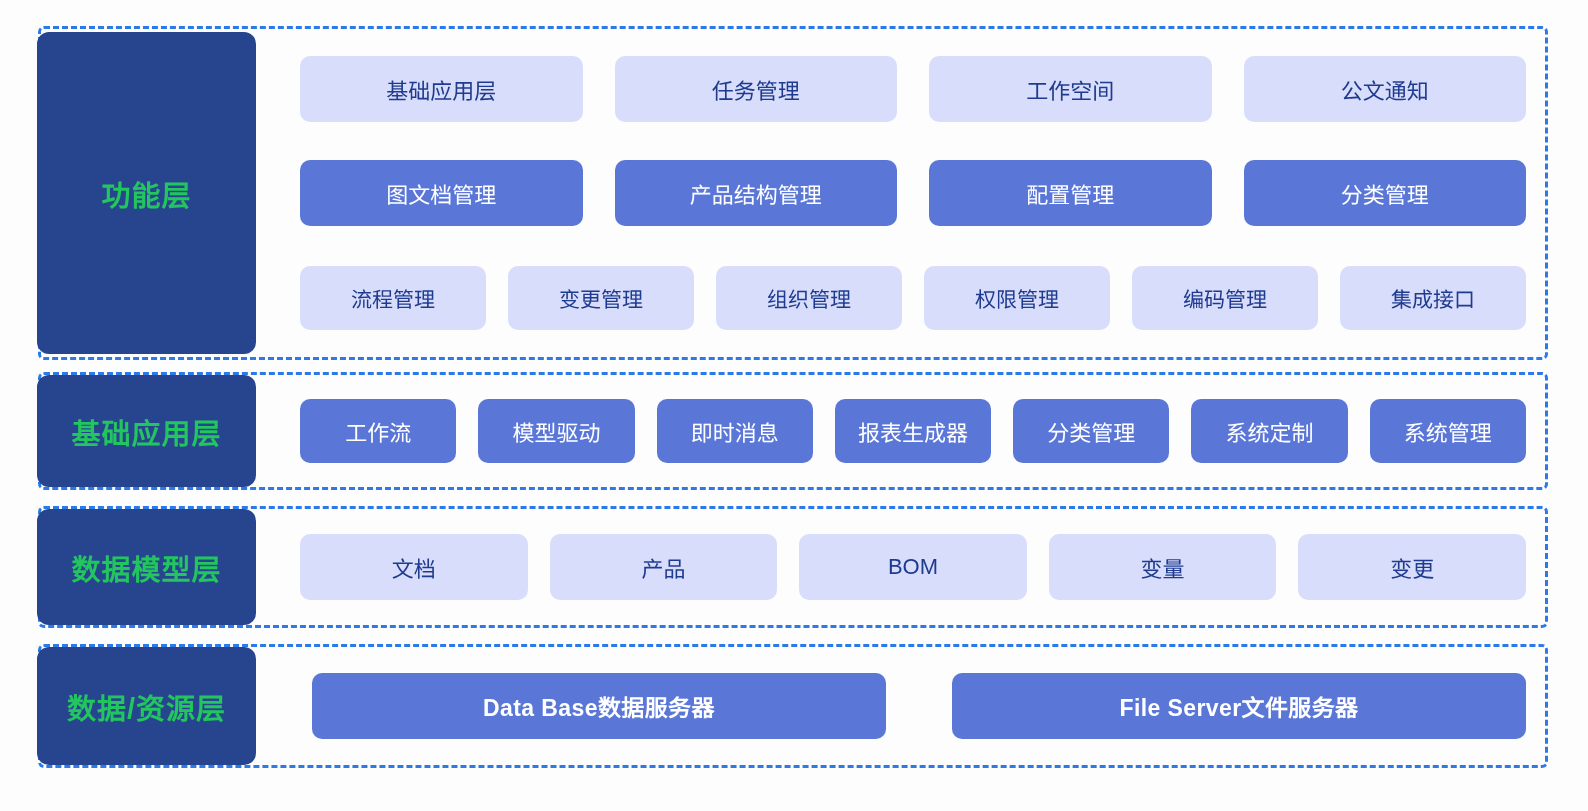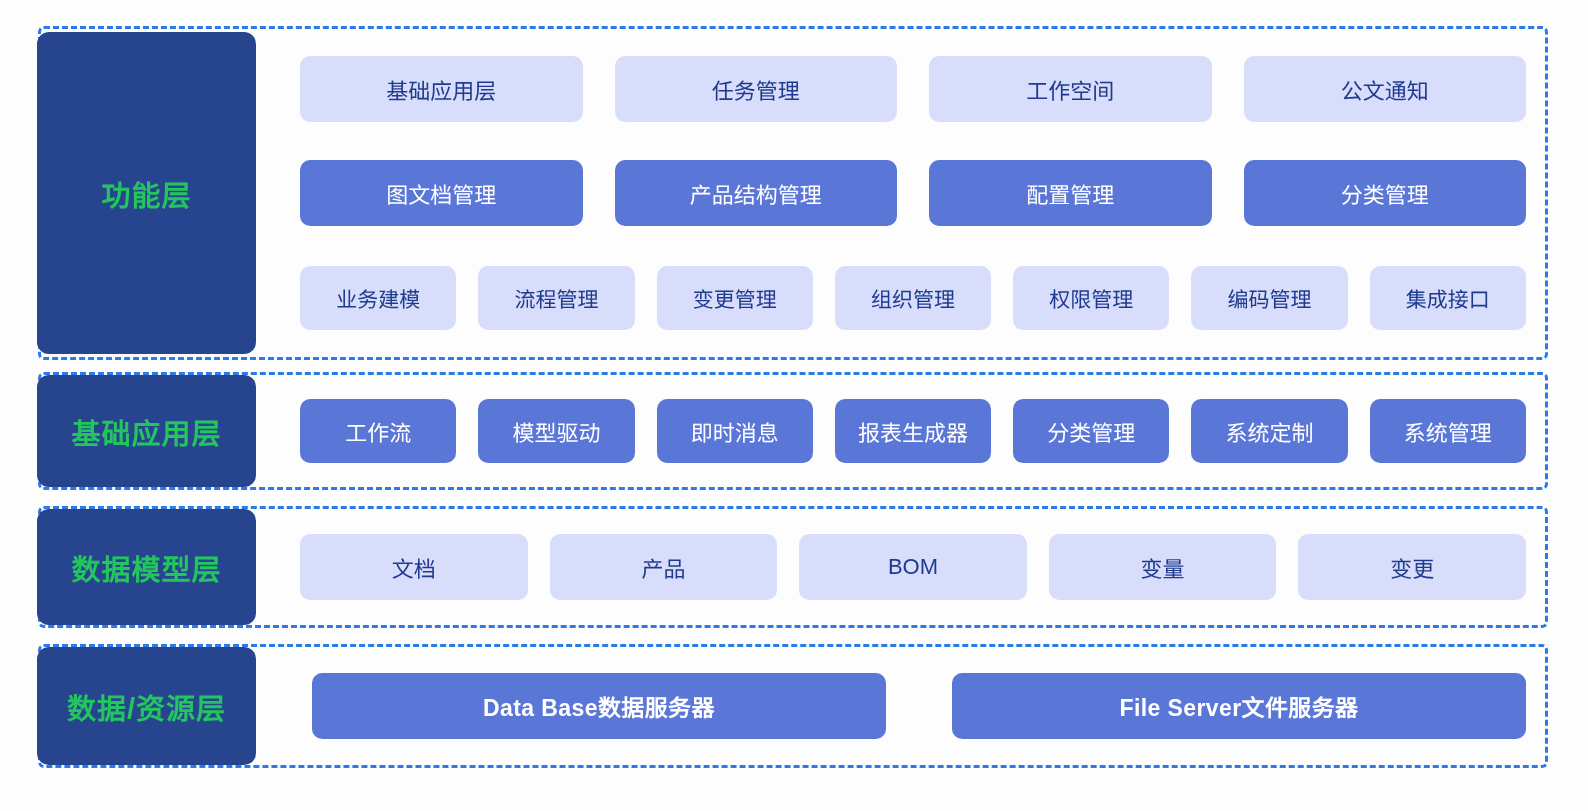--- a/index.html
+++ b/index.html
@@ -219,21 +219,20 @@
       </div>
 
       <div class="chip-row row-b">
         <div class="chip mid">图文档管理</div>
         <div class="chip mid">产品结构管理</div>
         <div class="chip mid">配置管理</div>
         <div class="chip mid">分类管理</div>
       </div>
 
       <div class="chip-row row-c">
-        <div class="chip light">业务建模</div>
         <div class="chip light">流程管理</div>
         <div class="chip light">变更管理</div>
         <div class="chip light">组织管理</div>
         <div class="chip light">权限管理</div>
         <div class="chip light">编码管理</div>
         <div class="chip light">集成接口</div>
       </div>
 
     </div>
   </section>

